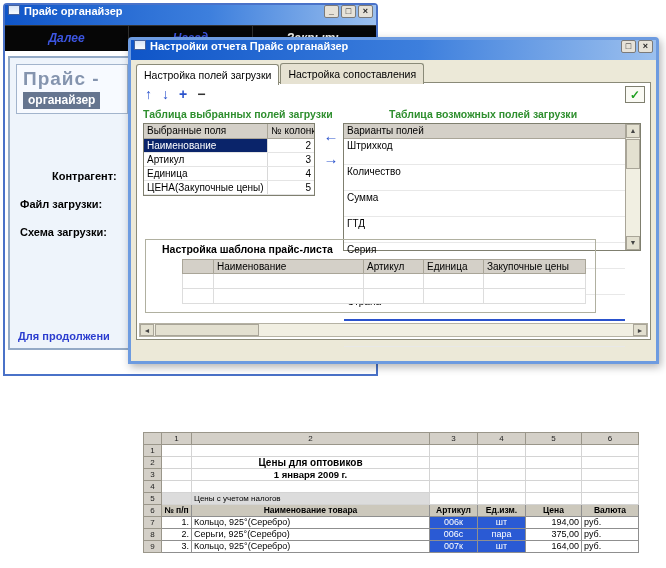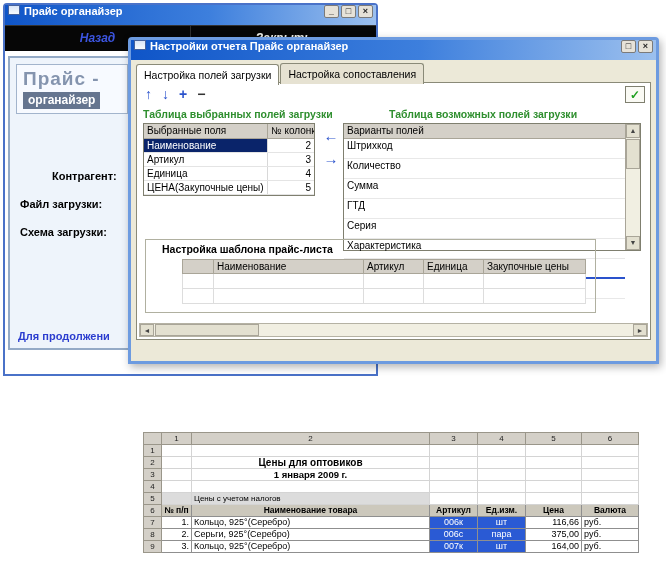--- a/index.html
+++ b/index.html
@@ -76,21 +76,21 @@
   .selcell { background:#0a246a; color:#fff; }
 
   .move-btn { position:absolute; left:183px; width:22px; height:18px; font-size:15px;
     font-weight:bold; color:#2a52cc; text-align:center; line-height:17px; cursor:default; }
   .move-btn.mleft { top:44px; } .move-btn.mright { top:67px; }
 
   .avail-table { position:absolute; left:206px; top:40px; width:298px; height:128px;
     border:1px solid #7f7f6f; background:#fff; }
   .a-head { height:15px; background:#d4d0c8; border-bottom:1px solid #a9a598; font-size:10px;
     padding:1px 3px; margin-right:15px; }
-  .a-row { height:20px; font-size:10px; padding:0 3px; line-height:13px;
+  .a-row { height:26px; font-size:10px; padding:0 3px; line-height:13px;
     border-bottom:1px solid #e8e8e8; margin-right:15px; white-space:nowrap; overflow:hidden; }
   .a-row.insert-line { border-bottom:2px solid #2a52cc; }
   .vscroll { position:absolute; top:0; right:0; bottom:0; width:15px; background:#f1efe2;
     border-left:1px solid #a9a598; }
   .vs-btn { position:absolute; left:0; right:0; height:14px; background:#e3e0d0;
     border:1px solid #a9a598; font-size:7px; text-align:center; line-height:12px; color:#444; }
   .vs-btn.up { top:0; } .vs-btn.down { bottom:0; }
   .vs-thumb { position:absolute; left:0; right:0; top:15px; height:30px; background:#e3e0d0;
     border:1px solid #a9a598; }
 
@@ -141,20 +141,21 @@
     <div class="titlebar">
       <span class="app-icon"></span>
       <span class="tb-title">Прайс органайзер</span>
       <span class="win-controls">
         <span class="wbtn">_</span>
         <span class="wbtn">□</span>
         <span class="wbtn">×</span>
       </span>
     </div>
     <div class="black-toolbar">
+      <div class="nav-btn next">Далее</div>
       <div class="nav-btn back">Назад</div>
       <div class="nav-btn closeb">Закрыть</div>
     </div>
     <div class="main-body">
       <div class="main-panel">
         <div class="logo-box">
           <div class="logo-l1">Прайс -</div>
           <div class="logo-l2">органайзер</div>
         </div>
         <div class="fld l1">Контрагент:</div>
@@ -347,21 +348,21 @@
       <td class="thead">Ед.изм.</td>
       <td class="thead">Цена</td>
       <td class="thead">Валюта</td>
     </tr>
     <tr>
       <td class="rowhead">7</td>
       <td class="cell b numcell">1.</td>
       <td class="cell b">Кольцо, 925°(Серебро)</td>
       <td class="cell b selblue">006к</td>
       <td class="cell b selblue">шт</td>
-      <td class="cell b pricecell">116,66</td>
+      <td class="cell b pricecell">194,00</td>
       <td class="cell b">руб.</td>
     </tr>
     <tr>
       <td class="rowhead">8</td>
       <td class="cell b numcell">2.</td>
       <td class="cell b">Серьги, 925°(Серебро)</td>
       <td class="cell b selblue">006с</td>
       <td class="cell b selblue">пара</td>
       <td class="cell b pricecell">375,00</td>
       <td class="cell b">руб.</td>

